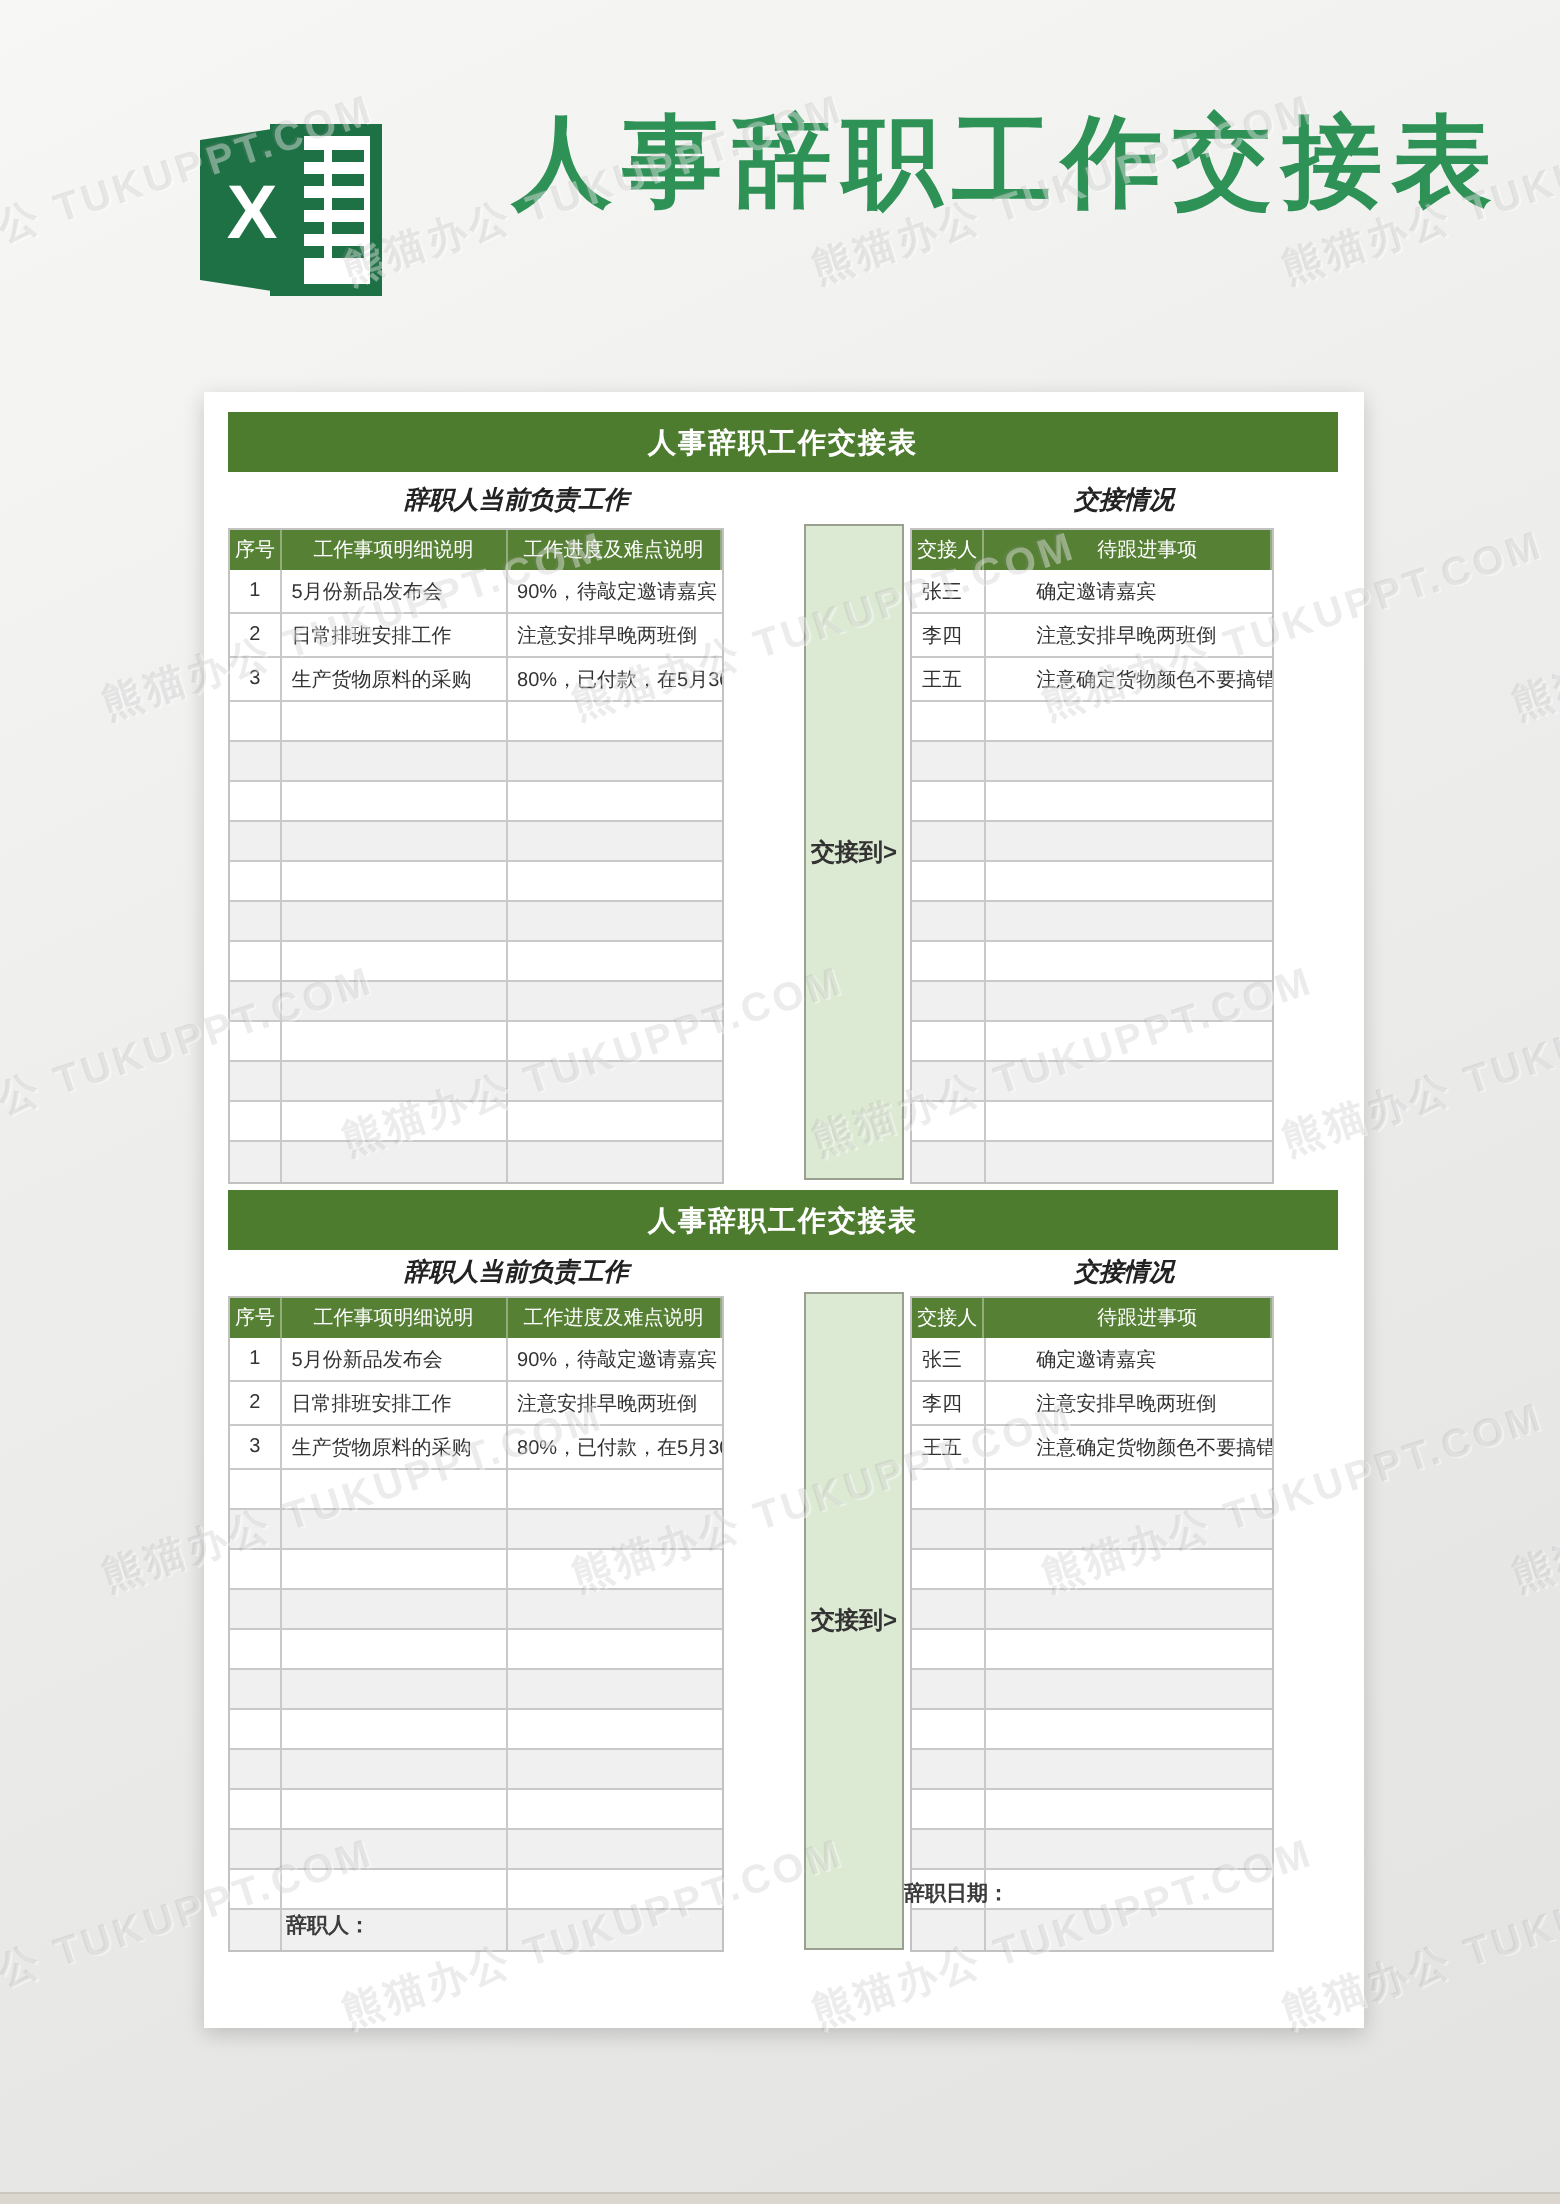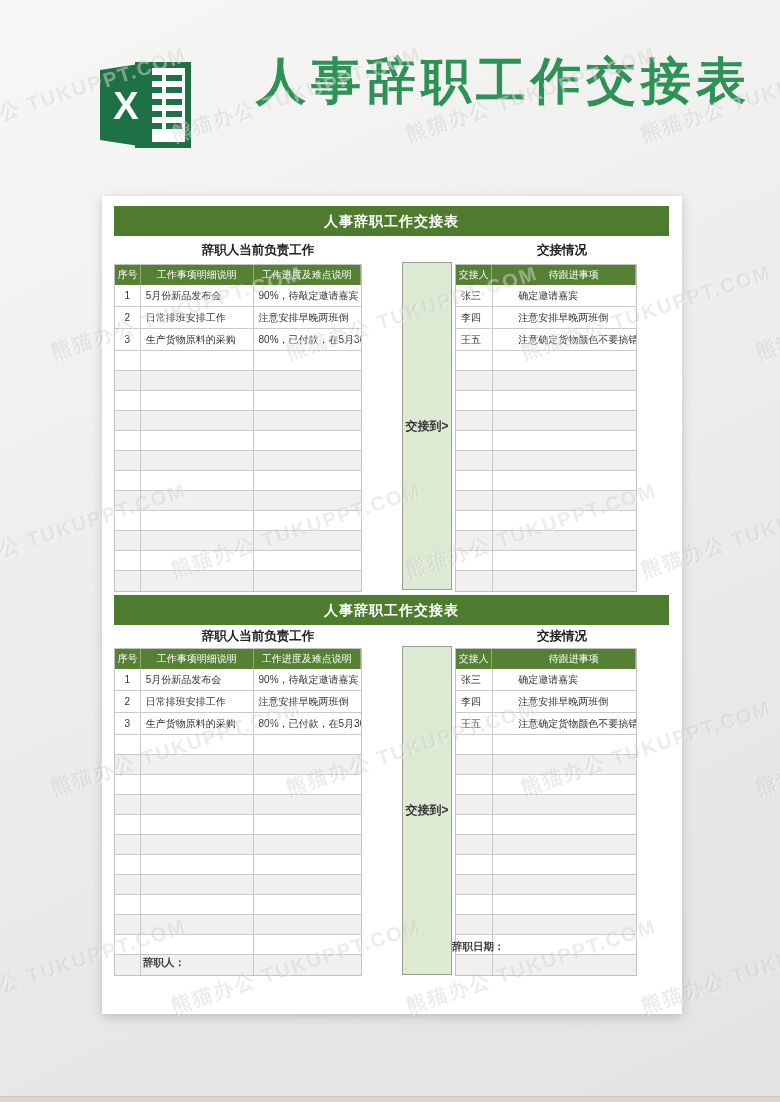--- a/index.html
+++ b/index.html
@@ -27,21 +27,21 @@
   .page {
     position:absolute; left:102px; top:196px; width:580px; height:818px;
     background:#ffffff; box-shadow:0 3px 10px rgba(0,0,0,0.18);
   }
   .sheet { position:absolute; left:12px; width:555px; }
   .sheet-title {
     position:absolute; left:0; top:0; width:555px; height:30px;
     color:#fff; font-size:14px; font-weight:bold; text-align:center; line-height:30px;
     letter-spacing:1px;
   }
-  .section-row { position:absolute; width:555px; }
+  .section-row { position:absolute; width:555px;font-style:italic; }
   .section-left  { position:absolute; left:0;   width:288px; text-align:center;
                    font-size:12.5px; font-weight:bold; color:#222; }
   .section-right { position:absolute; left:341px; width:214px; text-align:center;
                    font-size:12.5px; font-weight:bold; color:#222; }
   .grid { position:absolute; width:555px; }
   .blk { position:absolute; top:0; border:1px solid #c2c2c2; }
   .blk-l { left:0;   width:248px; }
   .blk-r { left:341px; width:182px; }
   .row { display:flex; width:100%; border-bottom:1px solid #c9c9c9; background:#fff; }
   .row:last-child { border-bottom:none; }

